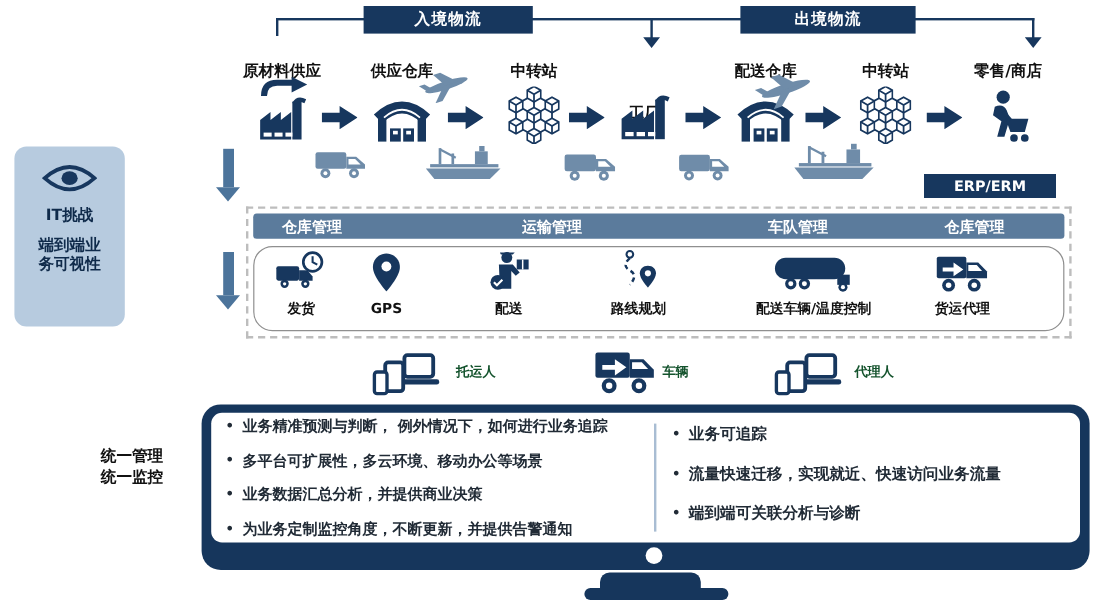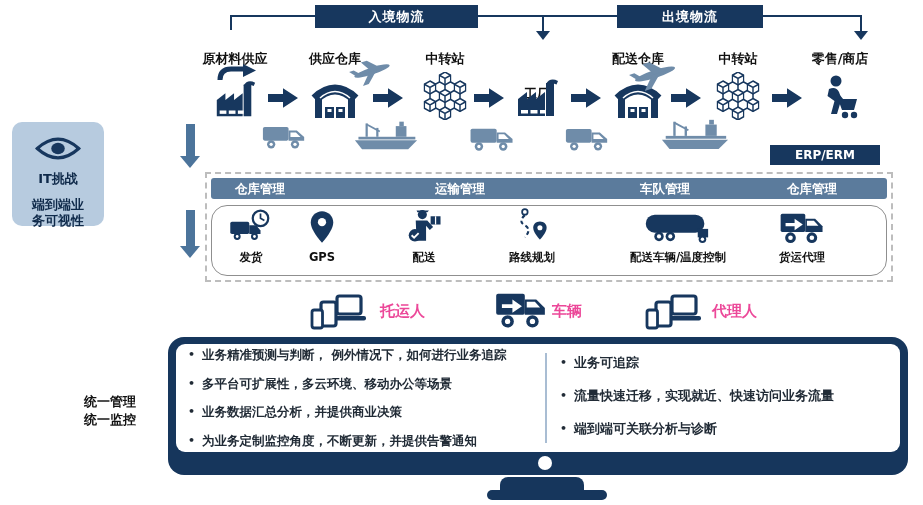--- a/index.html
+++ b/index.html
@@ -26,21 +26,21 @@
   }
   .ic-navy{color:#17375E;}
   .ic-slate{color:#6F8CA9;}
   
   .erp{
     position:absolute;left:770px;top:145px;width:110px;height:20px;background:#17375E;
     color:#fff;font-size:12px;font-weight:bold;text-align:center;line-height:20px;
   }
   
   .sidebar{
-    position:absolute;left:12px;top:122px;width:92px;height:104px;background:#B7CBDF;
+    position:absolute;left:12px;top:122px;width:92px;height:150px;background:#B7CBDF;
     border-radius:10px;text-align:center;color:#0F2A4A;
   }
   .sidebar .ttl{font-size:13px;font-weight:bold;margin-top:4px;}
   .sidebar .sub{font-size:13px;font-weight:bold;line-height:1.25;margin-top:9px;}
   
   .flow-label{
     position:absolute;left:100px;top:176px;width:90px;text-align:center;
     font-size:12.5px;font-weight:bold;color:#111;line-height:1.3;
   }
   .flow-arrow{position:absolute;width:20px;}
@@ -58,40 +58,40 @@
     position:absolute;top:0;transform:translateX(-50%);color:#ffffff;font-size:12.5px;
     font-weight:bold;line-height:21px;white-space:nowrap;
   }
   .svc-box{
     position:absolute;left:211px;top:205px;width:676px;height:71px;background:#fff;
     border:1.5px solid #8F8F8F;border-radius:16px;box-sizing:border-box;
   }
   .svc-item{position:absolute;top:2px;transform:translateX(-50%);text-align:center;}
   .svc-item .lbl{font-size:11.5px;font-weight:bold;color:#111;white-space:nowrap;margin-top:0px;}
   
-  .actor-label{position:absolute;font-size:15px;font-weight:bold;color:#ec4899;white-space:nowrap;}
+  .actor-label{position:absolute;font-size:11px;font-weight:bold;color:#14532d;white-space:nowrap;}
   
   .monitor-frame{position:absolute;left:168px;top:337px;width:740px;height:138px;background:#16365C;border-radius:16px;}
   .monitor-screen{position:absolute;left:176px;top:344px;width:724px;height:108px;background:#fff;border-radius:9px;}
   .monitor-cam{position:absolute;left:538px;top:456px;width:14px;height:14px;background:#fff;border-radius:50%;}
   .stand-neck{position:absolute;left:500px;top:477px;width:84px;height:16px;background:#16365C;border-radius:8px 8px 3px 3px;}
   .stand-base{position:absolute;left:487px;top:490px;width:120px;height:10px;background:#16365C;border-radius:6px;}
   .divider{position:absolute;left:545px;top:353px;height:90px;width:0;border-left:2px solid #A9BDD3;}
   .bullets{position:absolute;}
   .bullets .row{
     font-size:12.5px;font-weight:600;color:#212B36;line-height:1.4;white-space:nowrap;
   }
   .bullets .row::before{content:"•";margin-right:7px;font-size:11px;position:relative;top:-1px;}
   .bullets-left{left:188px;top:346px;width:352px;}
   .bullets-left .row{margin-bottom:11px;}
   .bullets-right{left:560px;top:354px;width:336px;}
   .bullets-right .row{margin-bottom:15px;font-size:13px;}
   .side-label{
     position:absolute;left:60px;top:372px;width:100px;text-align:center;
-    font-size:13px;font-weight:bold;color:#111;line-height:1.35;margin-top:21px;
+    font-size:13px;font-weight:bold;color:#111;line-height:1.35;
   }
 </style>
 </head>
 <body>
 
 <svg width="0" height="0" style="position:absolute" aria-hidden="true">
   <defs>
     <symbol id="sym-factory" viewBox="0 0 48 48">
       <rect x="33" y="9" width="8" height="33" fill="currentColor"></rect>
       <path d="M33 10 q4 -7 12 -3 l-1.5 3.5 q-6 -3 -8.5 2 Z" fill="currentColor"></path>
@@ -230,21 +230,21 @@
 
 <div id="canvas">
 
   <div class="tline" style="left:230px;top:15px;width:632px;height:2px;"></div>
   <div class="tline" style="left:230px;top:15px;width:2px;height:15px;"></div>
   <div class="tline" style="left:542px;top:15px;width:2px;height:17px;"></div>
   <div class="arrowhead-navy" style="left:536px;top:31px;"></div>
   <div class="tline" style="left:860px;top:15px;width:2px;height:17px;"></div>
   <div class="arrowhead-navy" style="left:854px;top:31px;"></div>
 
-  <div class="hbar" style="left:315px;top:5px;width:163px;">
+  <div class="hbar" style="left:303px;top:5px;width:141px;">
     <span>入境物流</span>
   </div>
   <div class="hbar" style="left:617px;top:5px;width:146px;">
     <span>出境物流</span>
   </div>
 
   <div class="st-label" style="left:180px;top:50px;">原材料供应</div>
   <div class="st-label" style="left:280px;top:50px;">供应仓库</div>
   <div class="st-label" style="left:390px;top:50px;">中转站</div>
   <div class="st-label" style="left:482px;top:50px;margin-top:35px;">工厂</div>

